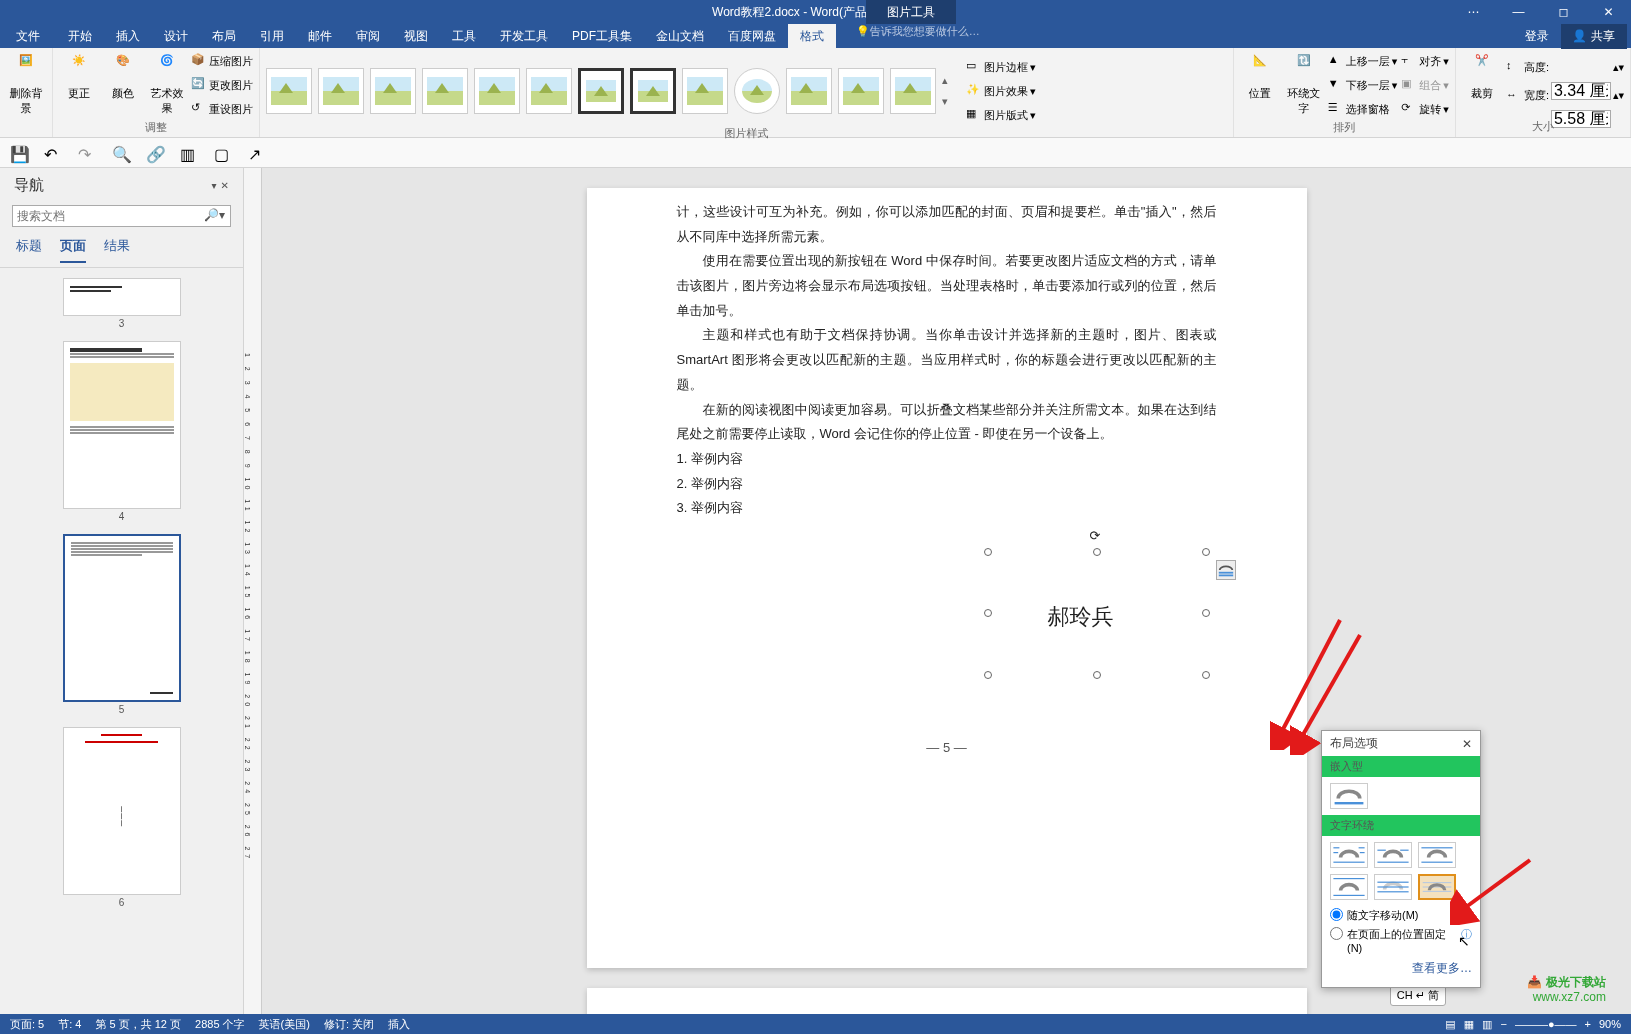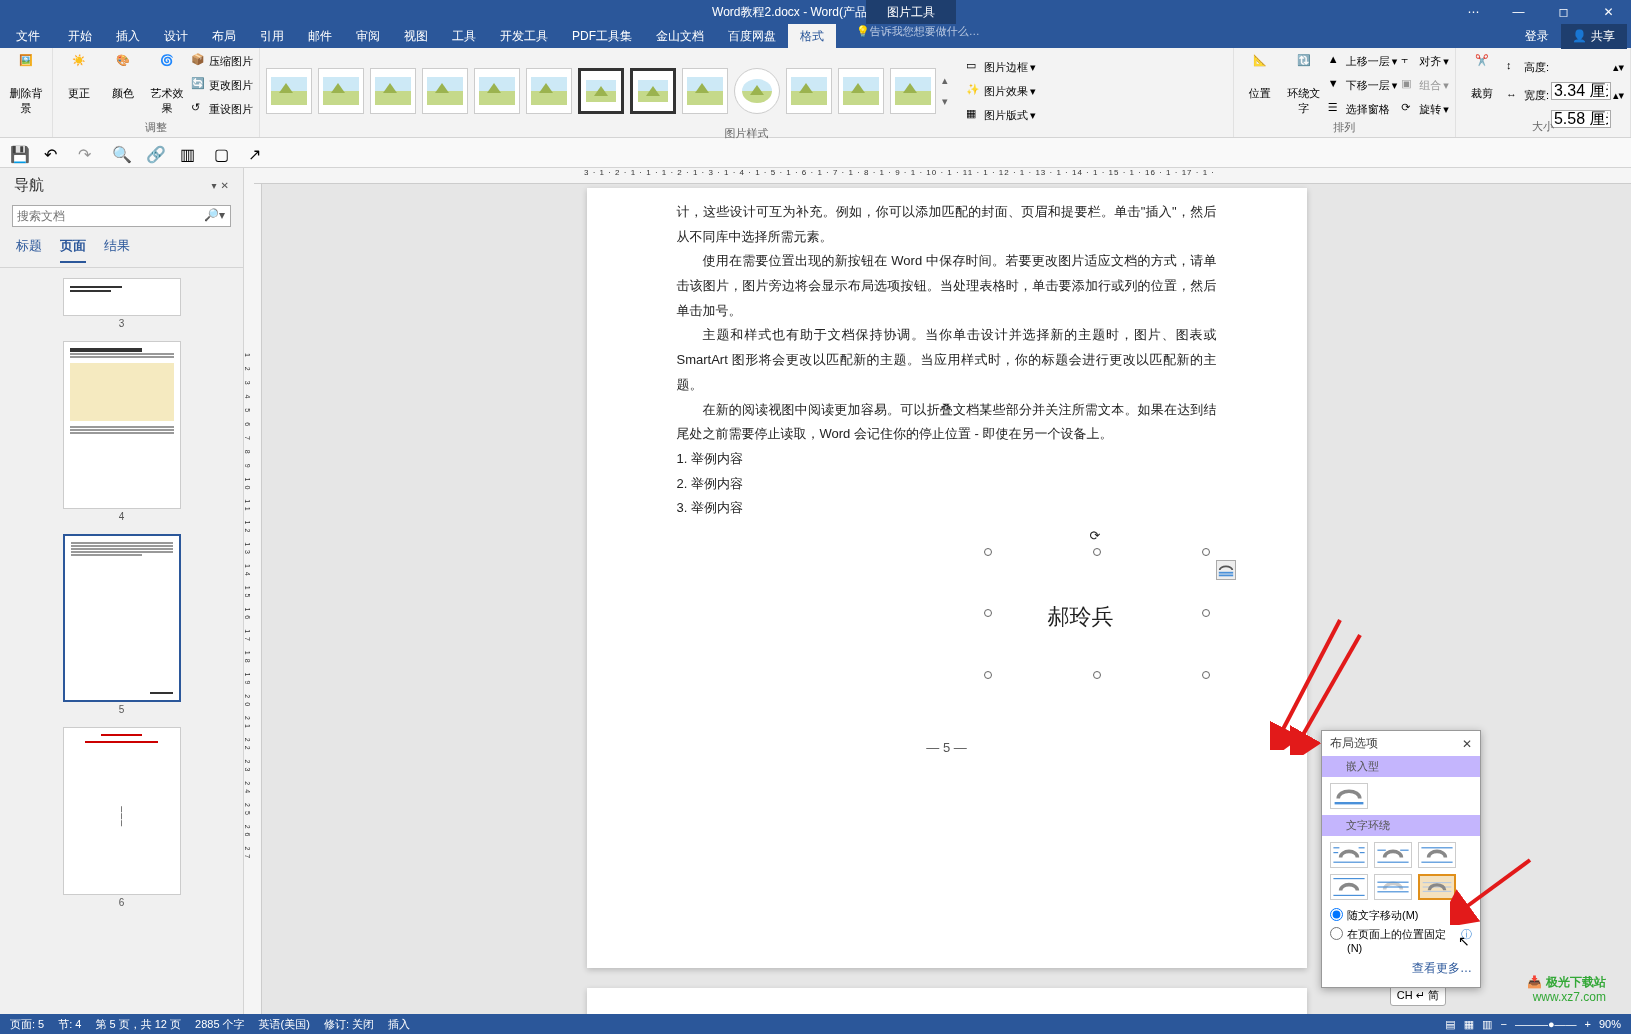--- a/index.html
+++ b/index.html
@@ -64,21 +64,21 @@
 .selected-img { position: relative; width: 220px; height: 125px; border: 1px dashed transparent; margin-top: 30px; margin-left: 310px; }
 .sel-handle { position: absolute; width: 8px; height: 8px; background: #fff; border: 1px solid #666; border-radius: 50%; }
 .sel-rotate { position: absolute; top: -28px; left: 50%; transform: translateX(-50%); width: 14px; height: 14px; }
 .signature { font-family: cursive, KaiTi; font-size: 22px; position: absolute; top: 44px; left: 60px; }
 
 .layout-btn { position: absolute; top: 8px; right: -30px; width: 20px; height: 20px; background: #eee; border: 1px solid #aaa; cursor: pointer; display:flex; align-items:center; justify-content:center; }
 
 
 .layout-flyout { position: absolute; right: 150px; top: 730px; width: 160px; background: #fff; border: 1px solid #999; box-shadow: 0 2px 8px rgba(0,0,0,0.3); font-size: 12px; padding-bottom: 6px; z-index: 20; }
 .layout-flyout .hdr { display: flex; justify-content: space-between; align-items: center; padding: 4px 8px; color: #444; }
-.layout-flyout .section-label { background: #c4b5fd; padding: 3px 24px; color: #555; font-size: 11px; }
+.layout-flyout .section-label { background: #22c55e; padding: 3px 8px; color: #555; font-size: 11px; }
 .layout-flyout .opts { display: flex; gap: 6px; padding: 6px 8px; flex-wrap: wrap; }
 .layout-flyout .opt { width: 38px; height: 26px; border: 1px solid #ccc; display: flex; align-items: center; justify-content: center; cursor: pointer; }
 .layout-flyout .opt.sel { border: 2px solid #e08f1a; background: #f4e1bd; }
 .layout-flyout .radio-row { display: flex; align-items: flex-start; gap: 4px; padding: 2px 8px; font-size: 11px; }
 .layout-flyout .more { text-align: right; padding: 4px 8px; color: #2b579a; cursor: pointer; }
 
 
 .statusbar { position: absolute; bottom: 0; left: 0; right: 0; height: 20px; background: #2b579a; color: #fff; font-size: 11px; display: flex; align-items: center; padding: 0 10px; gap: 14px; }
 .statusbar .right { margin-left: auto; display: flex; align-items: center; gap: 8px; }
 
@@ -364,21 +364,20 @@
           <div style="font-size:5px;text-align:center;line-height:1.4">┃<br>┃<br>┃</div>
           <div style="flex:1"></div>
         </div>
         <div class="thumb-num">6</div>
       </div>
     </div>
   </div>
 
   <div class="doc-scroll">
     <div class="ruler-left">1 2 3 4 5 6 7 8 9 10 11 12 13 14 15 16 17 18 19 20 21 22 23 24 25 26 27</div>
-    <div class="ruler-top" style="padding-left:330px;letter-spacing:1px;">3 · 1 · 2 · 1 · 1 · 1 · 2 · 1 · 3 · 1 · 4 · 1 · 5 · 1 · 6 · 1 · 7 · 1 · 8 · 1 · 9 · 1 · 10 · 1 · 11 · 1 · 12 · 1 · 13 · 1 · 14 · 1 · 15 · 1 · 16 · 1 · 17 · 1 ·</div>
     <div class="page-area">
       <div class="page">
         <p style="text-align:justify">计，这些设计可互为补充。例如，你可以添加匹配的封面、页眉和提要栏。单击"插入"，然后从不同库中选择所需元素。</p>
         <p style="text-align:justify;text-indent:2em">使用在需要位置出现的新按钮在 Word 中保存时间。若要更改图片适应文档的方式，请单击该图片，图片旁边将会显示布局选项按钮。当处理表格时，单击要添加行或列的位置，然后单击加号。</p>
         <p style="text-align:justify;text-indent:2em">主题和样式也有助于文档保持协调。当你单击设计并选择新的主题时，图片、图表或 SmartArt 图形将会更改以匹配新的主题。当应用样式时，你的标题会进行更改以匹配新的主题。</p>
         <p style="text-align:justify;text-indent:2em">在新的阅读视图中阅读更加容易。可以折叠文档某些部分并关注所需文本。如果在达到结尾处之前需要停止读取，Word 会记住你的停止位置 - 即使在另一个设备上。</p>
         <p>1. 举例内容</p>
         <p>2. 举例内容</p>
         <p>3. 举例内容</p>
 

